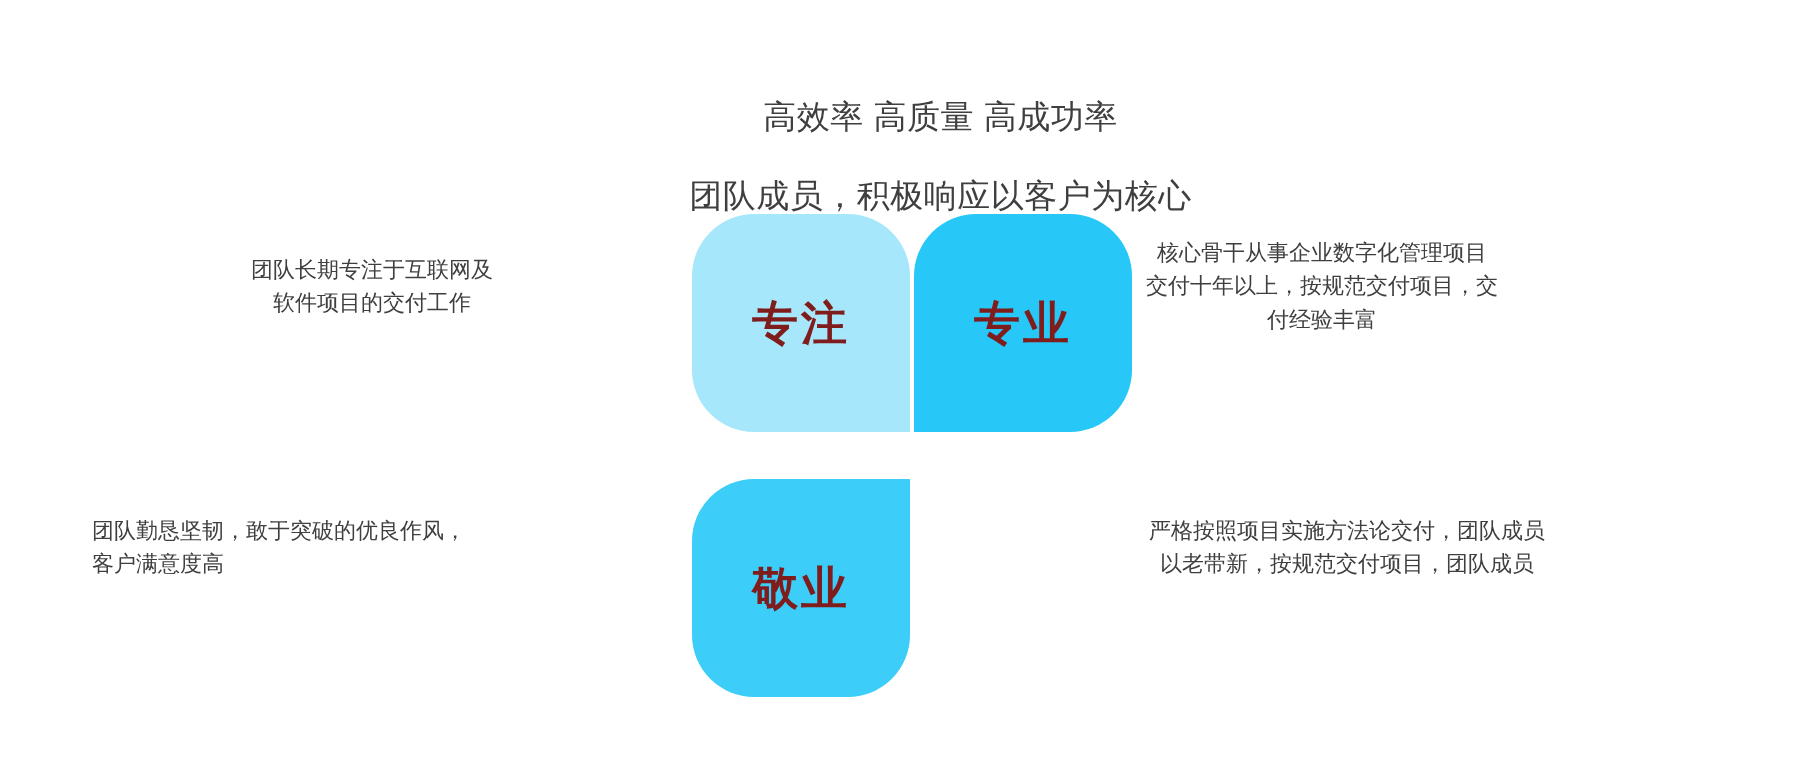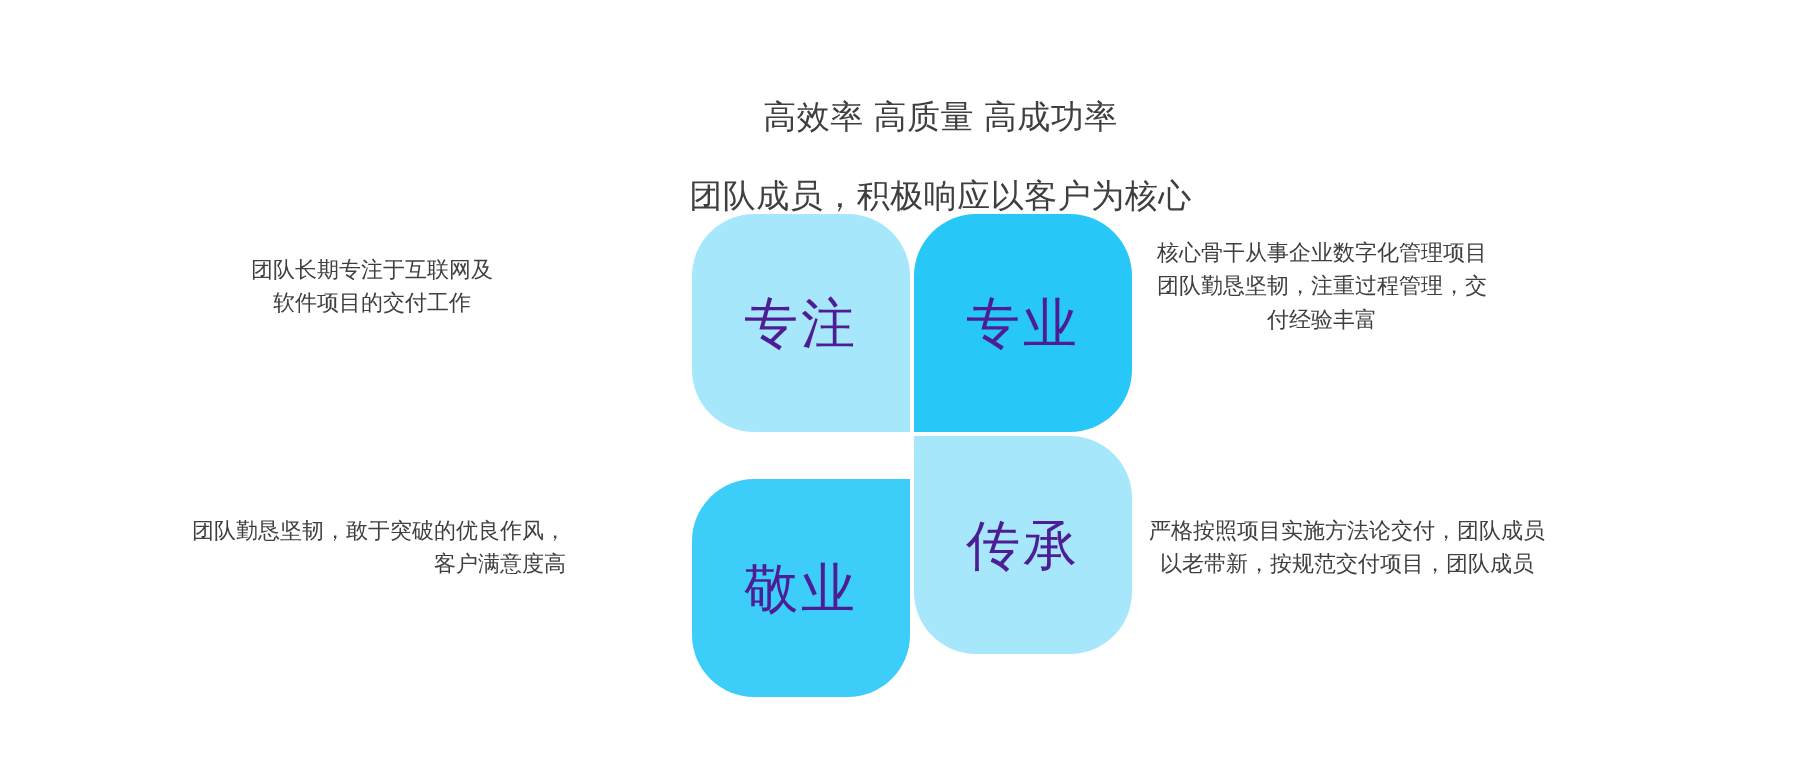--- a/index.html
+++ b/index.html
@@ -26,23 +26,23 @@
     position:absolute;
     left:660px; top:182px;
     width:440px; height:440px;
   }
   .petal {
     position:absolute;
     width:218px; height:218px;
     display:flex; align-items:center; justify-content:center;
   }
   .petal-label {
-    color:#4c1d95;
-    font-size:54px;
-    font-weight:400;
+    color:#7f1d1d;
+    font-size:46px;
+    font-weight:700;
     letter-spacing:3px;
     line-height:1;
     user-select:none;
     white-space:nowrap;
   }
   
   .petal-tl {
     left:0; top:0;
     background:#a7e7fb;
     border-radius:62px 62px 0 62px;
@@ -70,21 +70,21 @@
   
   .desc {
     position:absolute;
     color:#3f3f3f;
     font-size:22px;
     line-height:1.52;
     white-space:pre-line;
   }
 
   .desc-tl { left:140px;  top:205px;  width:400px; text-align:center; }
-  .desc-bl { left:30px;   top:466px;  width:520px; text-align:right; }
+  .desc-bl { left:44px;   top:466px;  width:520px; text-align:left; }
   .desc-tr { left:1080px; top:188px;  width:420px; text-align:center; }
   .desc-br { left:1060px; top:466px;  width:510px; text-align:center; }
 </style>
 </head>
 <body>
 
 <div class="canvas">
 
   <div class="title-block">
     <span class="title-line">高效率 高质量 高成功率</span>
@@ -94,28 +94,25 @@
   <div class="flower">
     <div class="petal petal-tl">
       <span class="petal-label">专注</span>
     </div>
     <div class="petal petal-tr">
       <span class="petal-label">专业</span>
     </div>
     <div class="petal petal-bl">
       <span class="petal-label">敬业</span>
     </div>
-    <div class="petal petal-br">
-      <span class="petal-label">传承</span>
-    </div>
   </div>
 
   <div class="desc desc-tl">团队长期专注于互联网及
 软件项目的交付工作</div>
   <div class="desc desc-bl">团队勤恳坚韧，敢于突破的优良作风，
 客户满意度高</div>
   <div class="desc desc-tr">核心骨干从事企业数字化管理项目
-团队勤恳坚韧，注重过程管理，交
+交付十年以上，按规范交付项目，交
 付经验丰富</div>
   <div class="desc desc-br">严格按照项目实施方法论交付，团队成员
 以老带新，按规范交付项目，团队成员</div>
 
 </div>
 
 </body></html>

